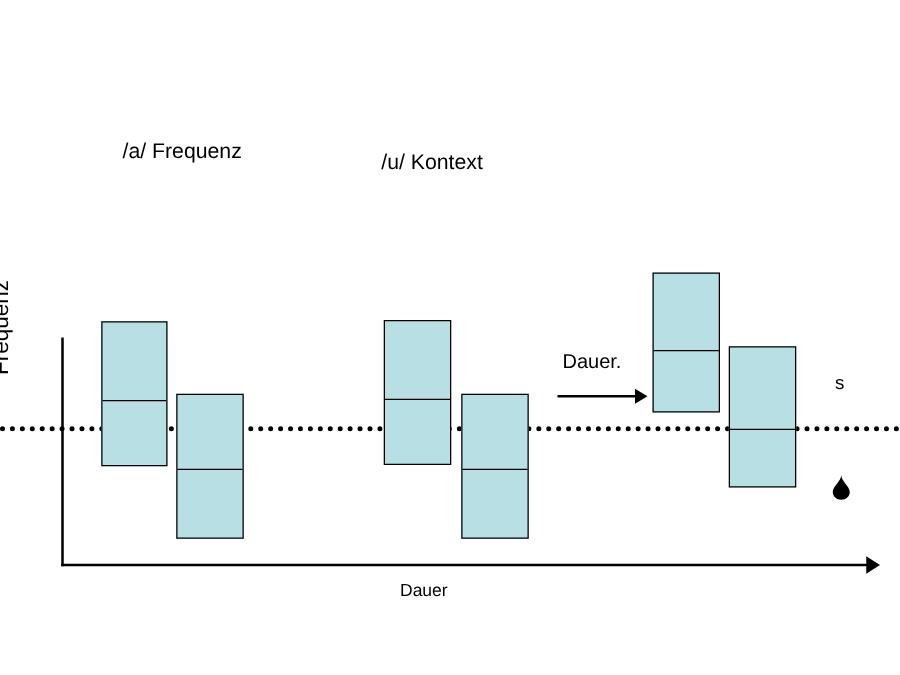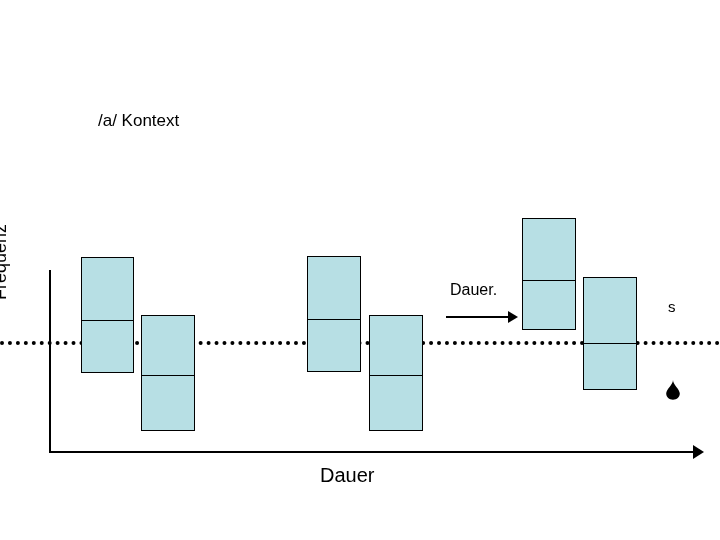--- a/index.html
+++ b/index.html
@@ -12,21 +12,21 @@
   }
   #stage{position:absolute;left:0;top:0;width:720px;height:540px;}
 
   .lbl{position:absolute;color:#000;white-space:nowrap;}
 
   
   #label-a{left:98px;top:111px;font-size:17px;}
   #label-u{left:305px;top:120px;font-size:17px;}
 
   
-  #label-dauer{left:320px;top:464px;font-size:20px;}
+  #label-dauer{left:320px;top:464px;font-size:14px;}
 
   
   #label-frequenz{
     left:-10px;top:300px;
     font-size:18px;
     transform:rotate(-90deg);
     transform-origin:left top;
     width:120px;
   }
 
@@ -80,22 +80,23 @@
   .bar .divider{
     position:absolute;left:0;right:0;
     height:0;border-top:1.6px solid #000;
   }
 </style>
 </head>
 <body>
 
 <div id="stage">
 
-  <div class="lbl" id="label-a">/a/ Kontext</div>
+  <div class="lbl" id="label-a">/a/ Frequenz</div>
 
+  <div class="lbl" id="label-u">/u/ Kontext</div>
 
   <div class="lbl" id="label-frequenz">Frequenz</div>
 
   <div class="lbl" id="label-dauer">Dauer</div>
 
   <div class="axis" id="axis-y"></div>
   <div class="axis" id="axis-x"></div>
   <div id="axis-x-head"></div>
 
   <div id="ref-line"></div>

